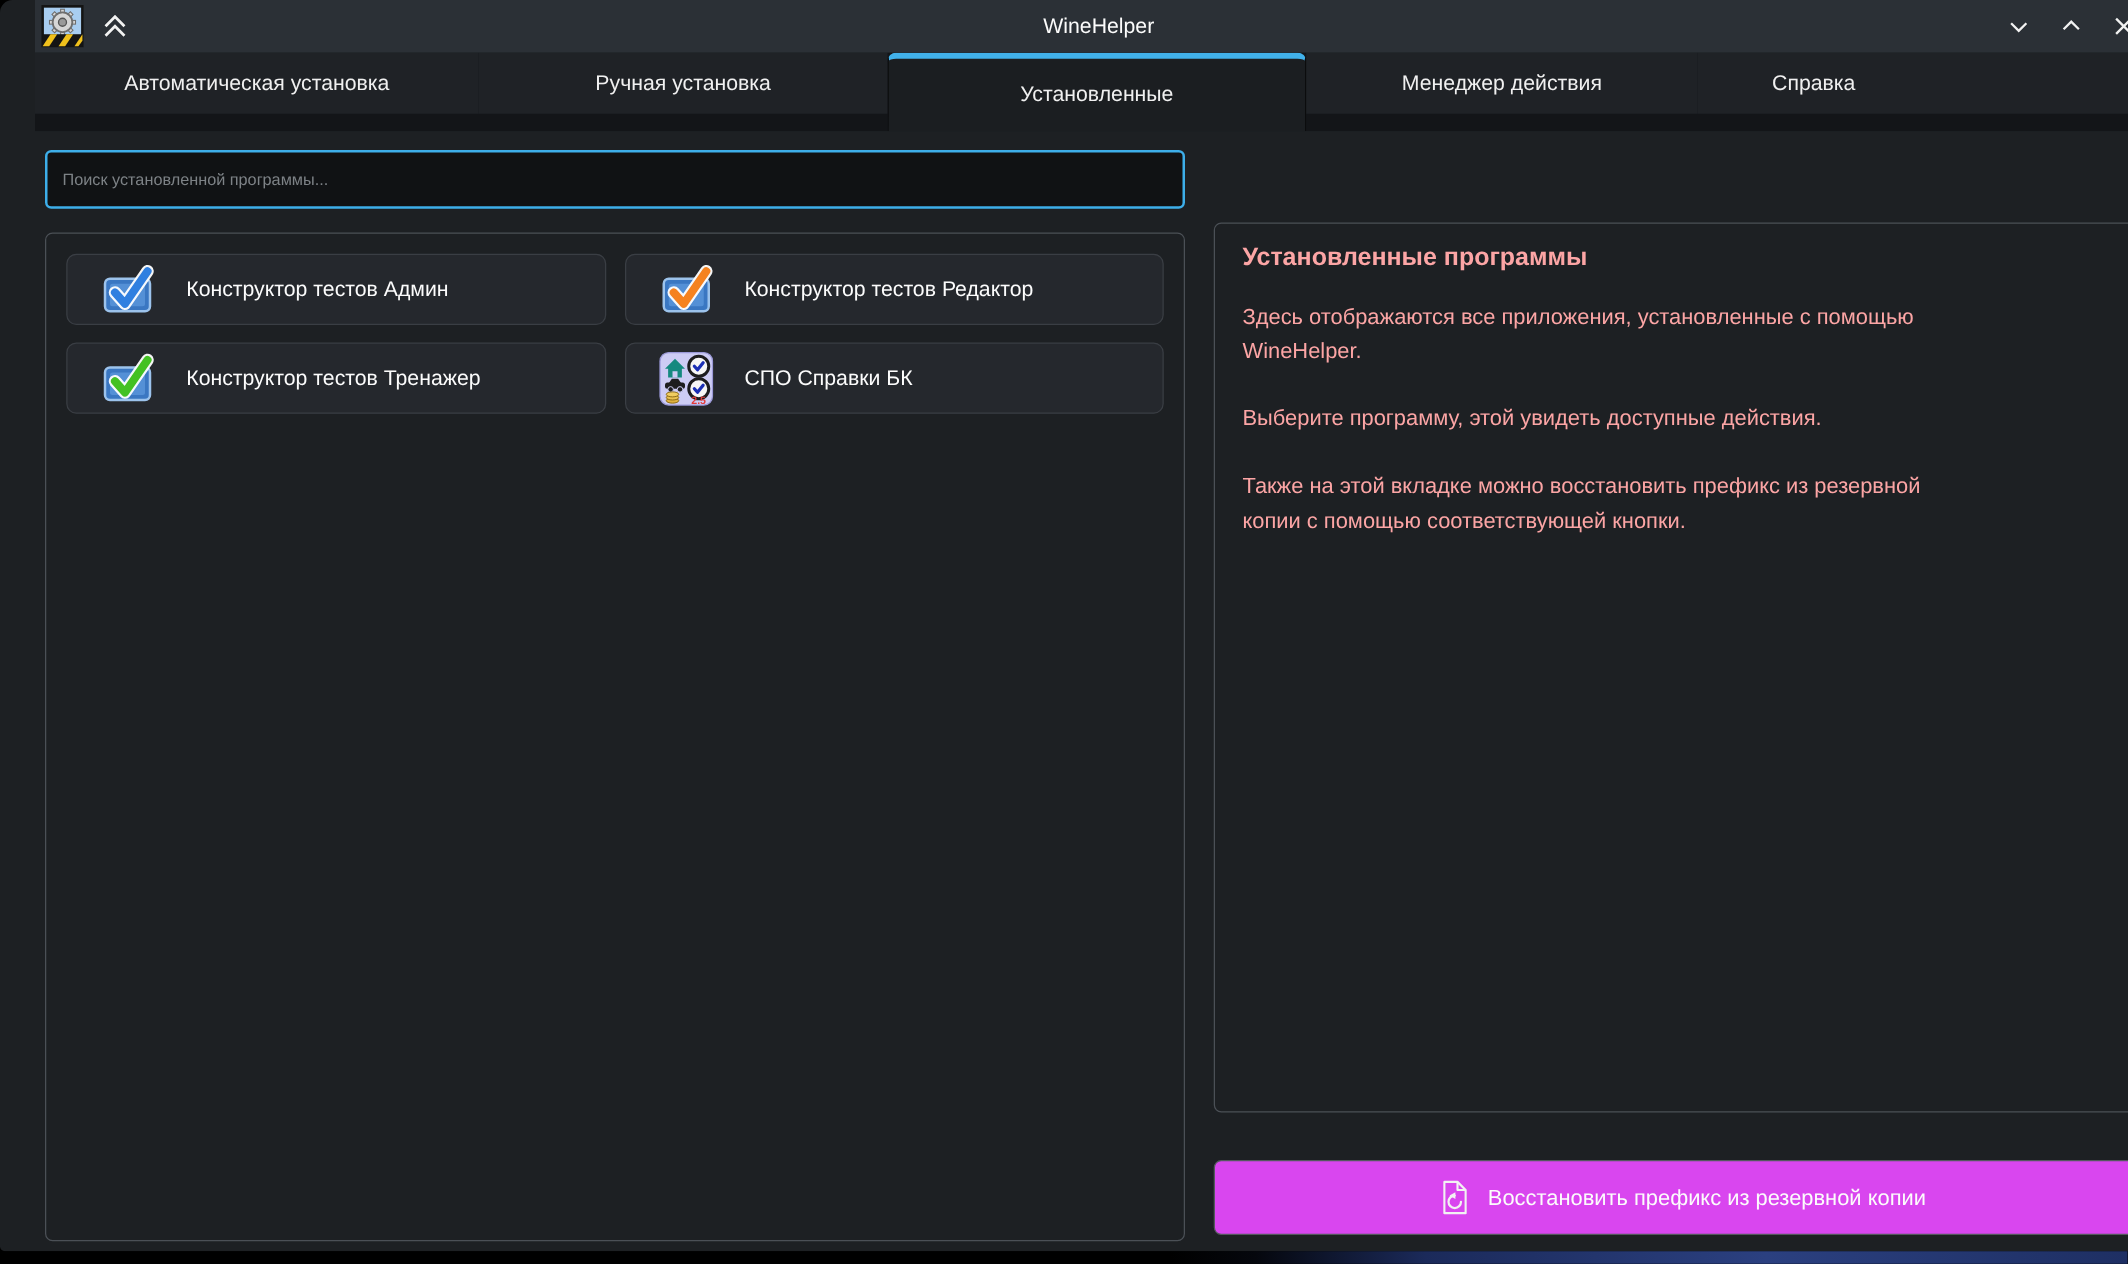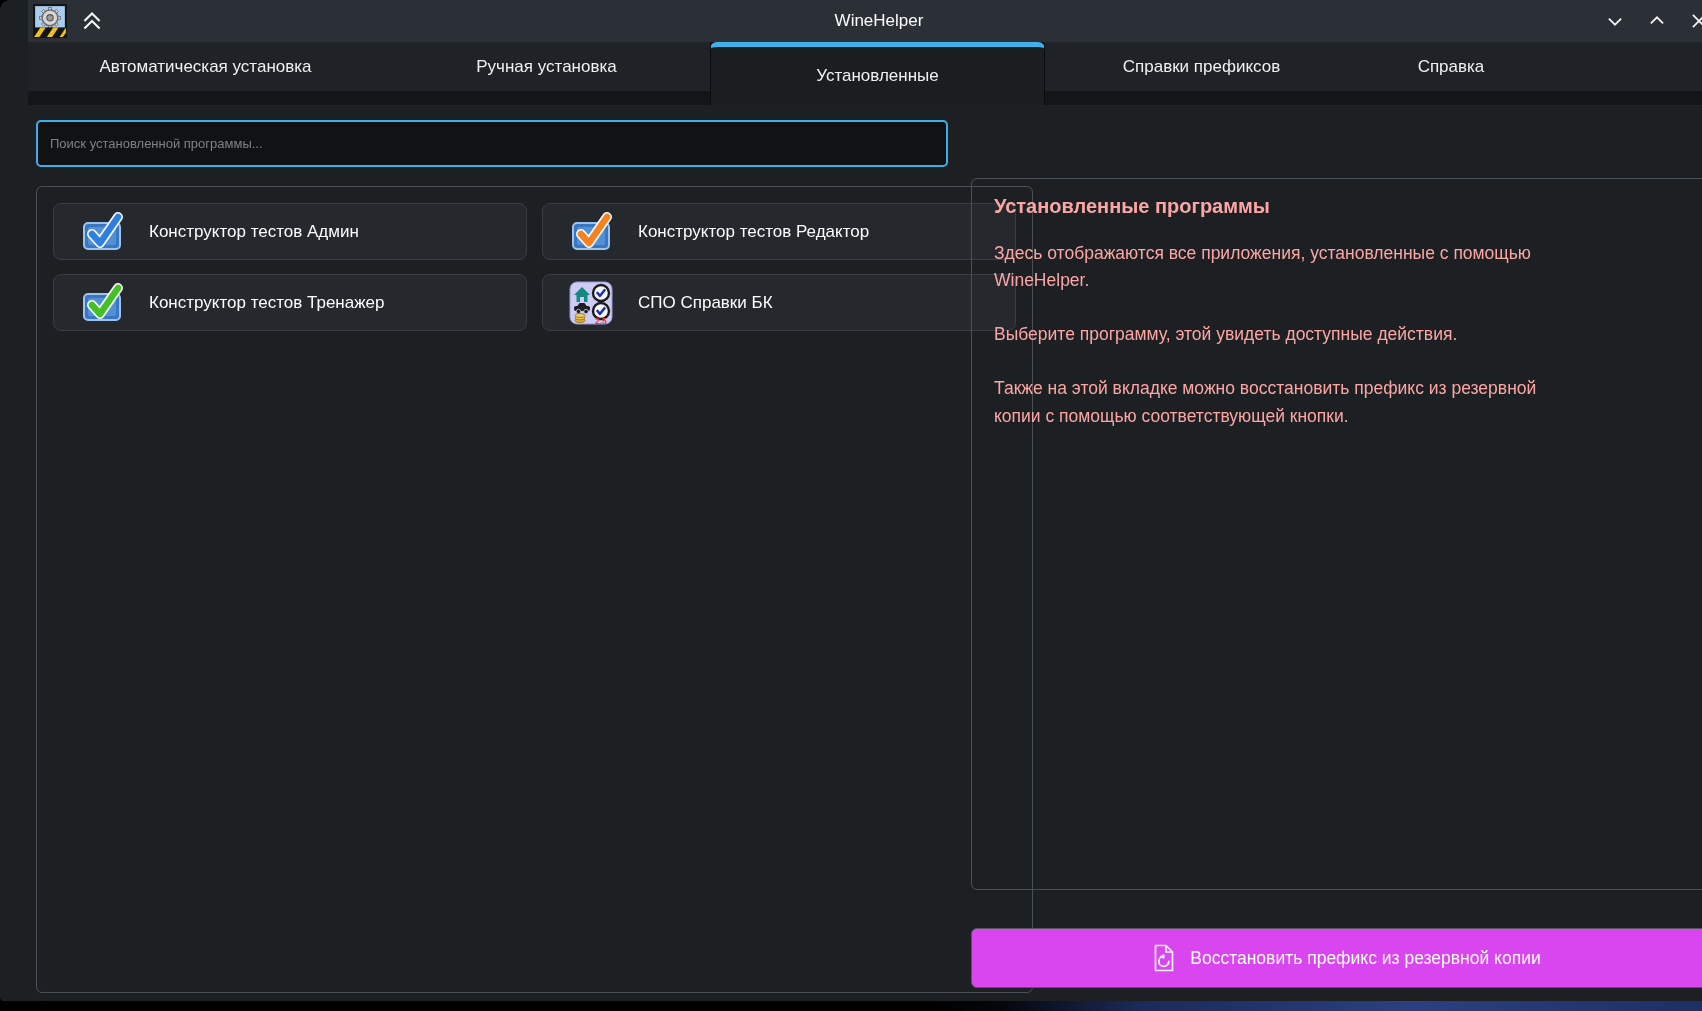--- a/index.html
+++ b/index.html
@@ -21,21 +21,21 @@
   .t0{width:355px}.t1{width:327px}.t2{width:335px}.t3{width:313px}.t4{width:186px}
   .tab-filler{flex:1;height:49px;background:#1f2226;}
   .tab.active{height:63px;background:#1b1e21;border-top:5px solid #41b1ea;
     border-left:1px solid #0b0c0d;border-right:1px solid #0b0c0d;border-radius:7px 7px 0 0;}
   
   .content{position:relative;height:896px;background:#1d2023;}
   .search-input{position:absolute;left:8px;top:15px;width:912px;height:47px;box-sizing:border-box;
     background:#101214;border:2px solid #3daee9;border-radius:5px;color:#fcfcfc;font-size:13px;
     padding:0 12px;outline:none;font-family:inherit;}
   .search-input::placeholder{color:#7d8286;}
-  .programs-panel{position:absolute;left:8px;top:81px;width:997px;height:807px;box-sizing:border-box;
+  .programs-panel{position:absolute;left:8px;top:81px;width:912px;height:807px;box-sizing:border-box;
     border:1px solid #4b5056;border-radius:6px;padding:16px;display:grid;
     grid-template-columns:1fr 1fr;gap:14px 15px;grid-auto-rows:57px;align-content:start;}
   .prog-btn{display:flex;align-items:center;gap:25px;padding:0 8px 0 26px;background:#25282d;
     border:1px solid #3a3e44;border-radius:8px;color:#fcfcfc;font-size:17px;cursor:default;}
   .prog-icon{width:44px;height:44px;flex:0 0 44px;display:flex;}
   .info-panel{position:absolute;left:943px;top:73px;width:751px;height:712px;box-sizing:border-box;
     border:1px solid #4b5056;border-radius:6px;padding:16px 22px;color:#fca5a5;}
   .info-panel h2{margin:0 0 22px 0;font-size:20px;font-weight:bold;}
   .info-panel p{margin:0 0 27px 0;font-size:17.5px;line-height:1.55;white-space:pre-line;}
   .restore-btn{position:absolute;left:943px;top:823px;width:751px;height:60px;box-sizing:border-box;
@@ -99,21 +99,21 @@
             <line x1="14" y1="4" x2="4" y2="14"></line>
         </svg>
       </span>
     </div>
   </div>
 
   <div class="tabbar">
     <div class="tab t0">Автоматическая установка</div>
     <div class="tab t1">Ручная установка</div>
     <div class="tab t2 active">Установленные</div>
-    <div class="tab t3">Справки префиксов</div>
+    <div class="tab t3">Менеджер действия</div>
     <div class="tab t4">Справка</div>
     <div class="tab-filler"></div>
   </div>
 
   <div class="content">
 
     <input class="search-input" type="text" autofocus="" placeholder="Поиск установленной программы..." style="">
 
     <div class="programs-panel">
 

